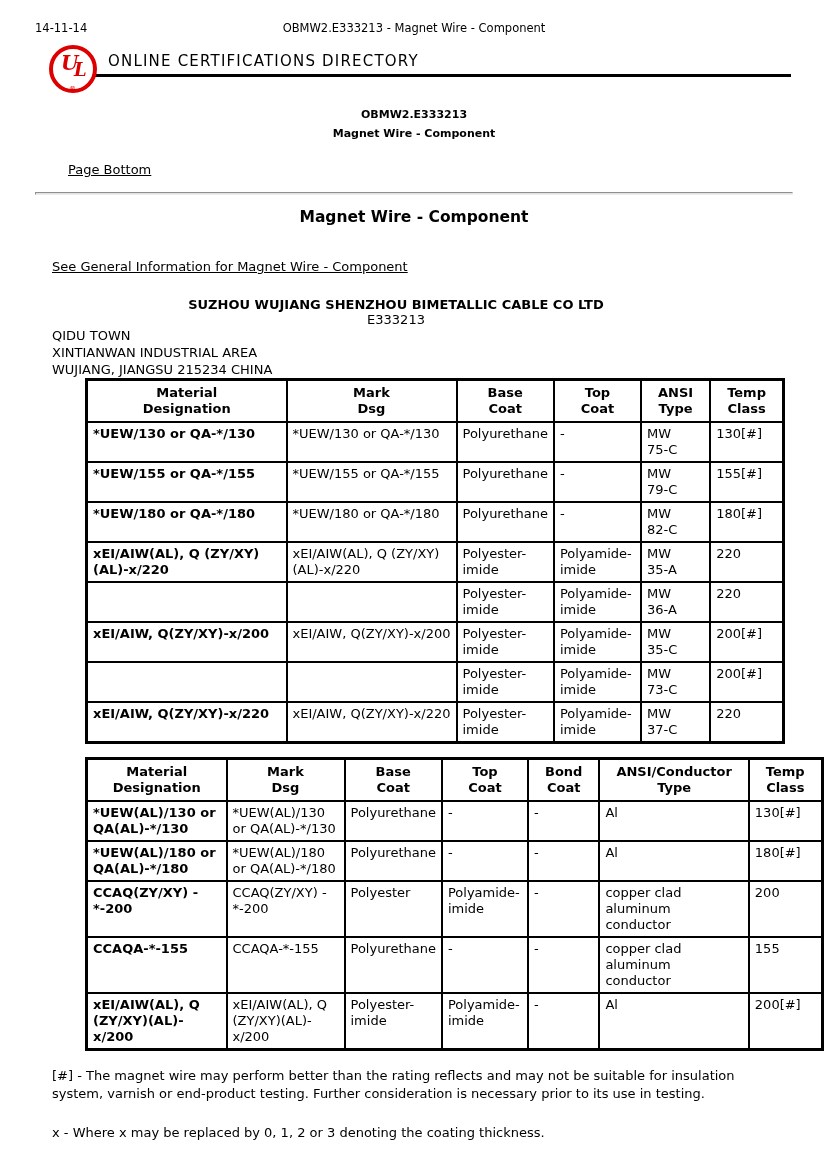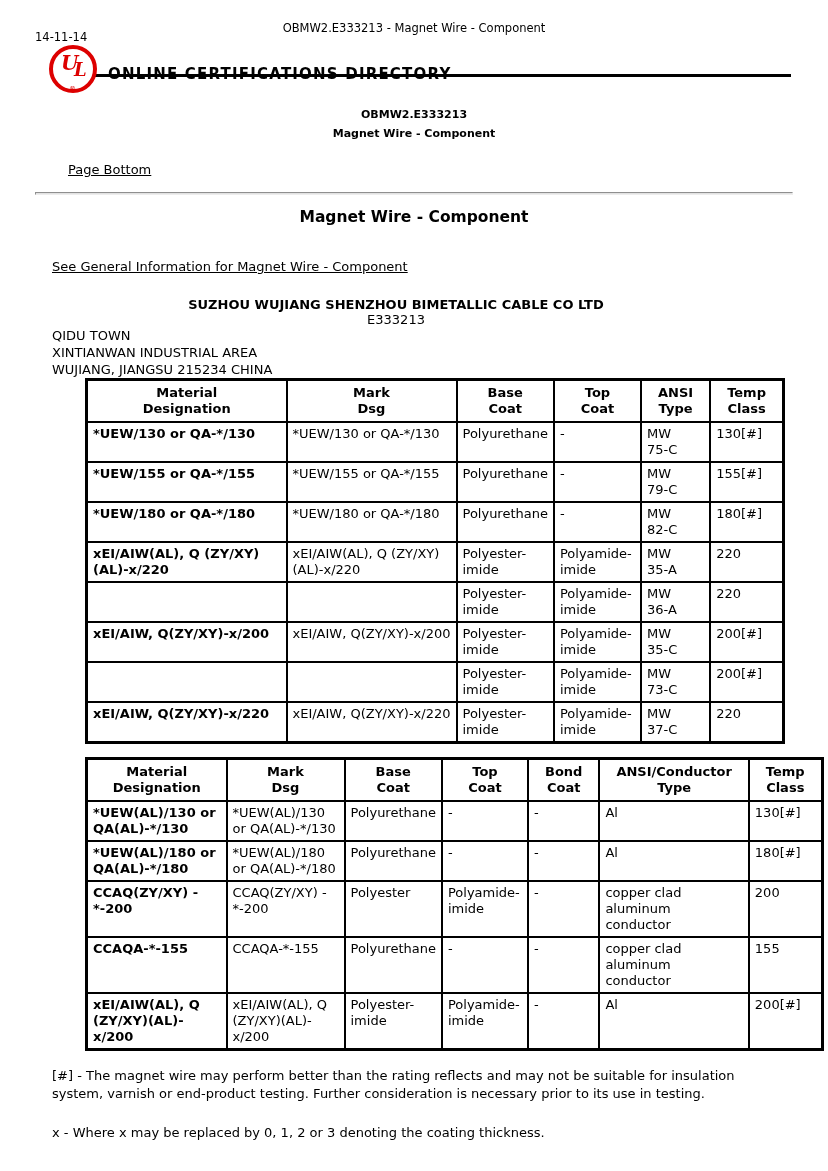--- a/index.html
+++ b/index.html
@@ -2,34 +2,34 @@
 <html><head>
 <meta charset="utf-8">
 <style>
   html,body { margin:0; padding:0; background:#fff; }
   body {
     width:828px; min-height:1171px; position:relative;
     font-family:"DejaVu Sans", sans-serif; font-size:13px; color:#000;
   }
   
   .print-header { position:relative; padding-top:21px; height:14px; font-size:11.5px; }
-  .print-date { position:absolute; left:35px; top:30px; }
+  .print-date { position:absolute; left:35px; top:21px; }
   .print-title { text-align:center; }
 
   
   .brandbar { position:relative; height:46px; margin-top:16px; }
   .brand-line { position:absolute; left:57px; right:37px; top:23px; height:3px; background:#000; }
   .ul-logo { position:absolute; left:49px; top:-6px; width:40px; height:40px;
              border:4px solid #dd0000; border-radius:50%; background:#fff; z-index:2; }
   .logo-u { position:absolute; left:8px; top:2px; color:#dd0000; font-weight:bold;
             font-size:20px; font-style:italic; font-family:"DejaVu Serif", serif; }
   .logo-l { position:absolute; left:21px; top:10px; color:#dd0000; font-weight:bold;
             font-size:18px; font-style:italic; font-family:"DejaVu Serif", serif; }
   .logo-reg { position:absolute; left:16px; bottom:-4px; color:#dd0000; font-size:7px; }
-  .brand-title { position:absolute; left:108px; top:14px; font-weight:bold; font-size:15px;
+  .brand-title { position:absolute; left:108px; top:1px; font-weight:normal; font-size:15px;
                  letter-spacing:1.2px; }
 
   
   .main-title { text-align:center; font-weight:bold; font-size:11px; line-height:19px; margin-top:8px; }
 
   .page-bottom-wrap { margin:19px 0 0 68px; }
   a.plain-link { color:#000; text-decoration:underline; cursor:pointer; }
 
   .divider { margin:15px 35px 0 35px; height:1px; border:1px solid;
              border-color:#8f8f8f #ededed #ededed #8f8f8f; background:#e2e2e2; }

